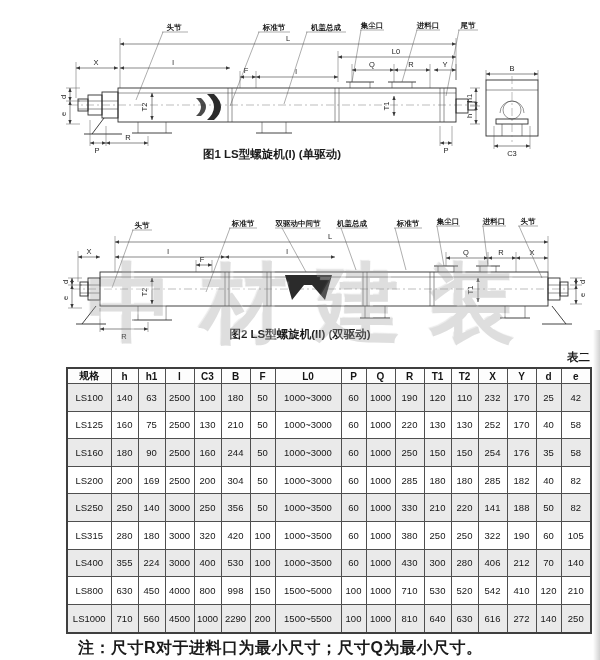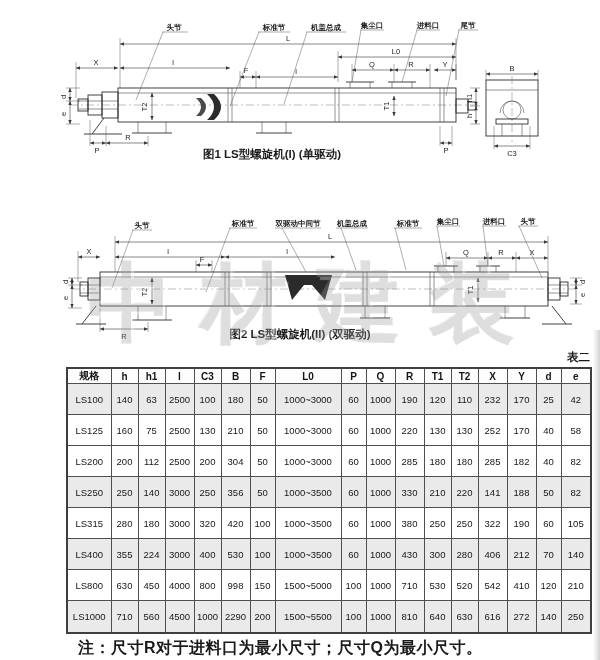--- a/index.html
+++ b/index.html
@@ -421,24 +421,43 @@
           <td>60</td>
           <td>1000</td>
           <td>220</td>
           <td>130</td>
           <td>130</td>
           <td>252</td>
           <td>170</td>
           <td>40</td>
           <td>58</td>
         </tr>
+        <tr class="shade">
+          <td>LS160</td>
+          <td>180</td>
+          <td>90</td>
+          <td>2500</td>
+          <td>160</td>
+          <td>244</td>
+          <td>50</td>
+          <td>1000~3000</td>
+          <td>60</td>
+          <td>1000</td>
+          <td>250</td>
+          <td>150</td>
+          <td>150</td>
+          <td>254</td>
+          <td>176</td>
+          <td>35</td>
+          <td>58</td>
+        </tr>
         <tr>
           <td>LS200</td>
           <td>200</td>
-          <td>112</td>
+          <td>169</td>
           <td>2500</td>
           <td>200</td>
           <td>304</td>
           <td>50</td>
           <td>1000~3000</td>
           <td>60</td>
           <td>1000</td>
           <td>285</td>
           <td>180</td>
           <td>180</td>

